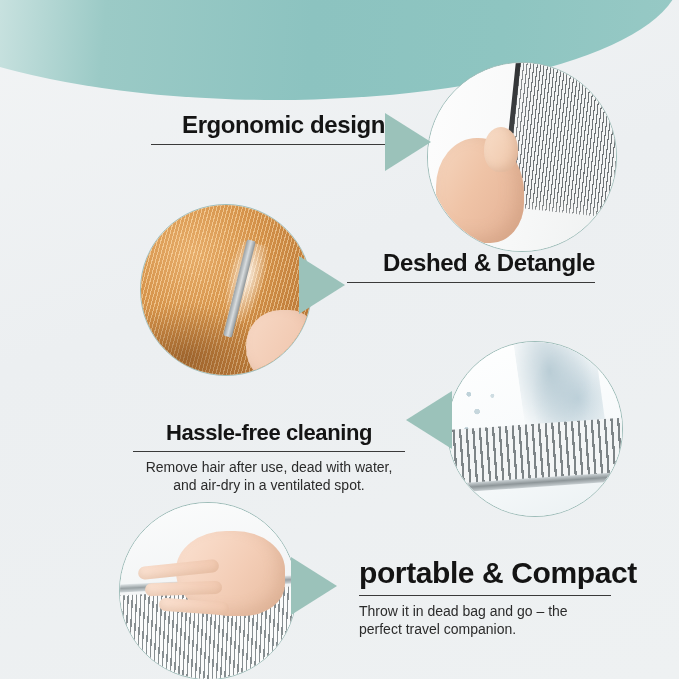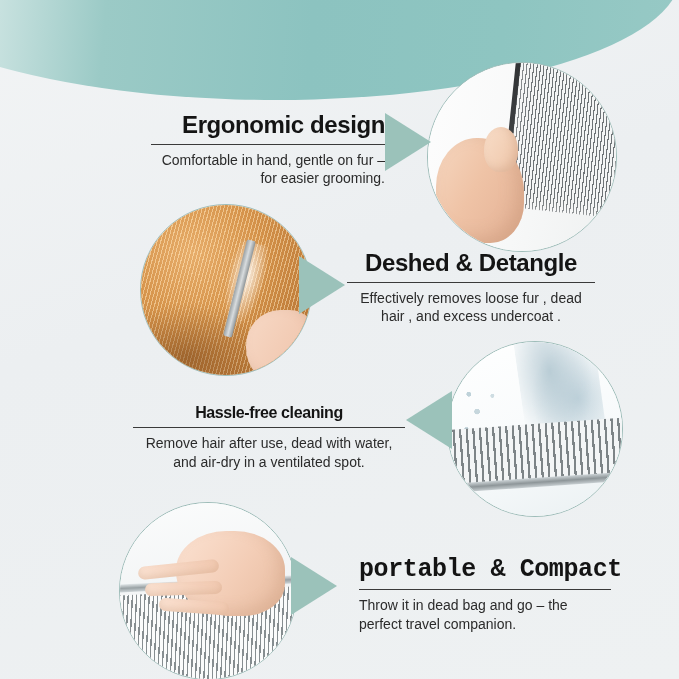--- a/index.html
+++ b/index.html
@@ -258,25 +258,25 @@
     margin: 5px 0 6px 0;
   }
   .block p {
     margin: 0;
     font-size: 14px;
     color: #2b2b2b;
     line-height: 1.33;
   }
 
   .block-1 { left: 151px; top: 112px; width: 234px; text-align: right; }
-  .block-2 { left: 347px; top: 250px; width: 248px; text-align: center; }
+  .block-2 { left: 347px; top: 250px; width: 248px; text-align: right; }
   .block-3 { left: 133px; top: 404px; width: 272px; text-align: center; }
-  .block-3 h2 { font-size: 16px; }
+  .block-3 h2 { font-size: 22px; margin-top: 17px; }
   .block-4 { left: 359px; top: 556px; width: 252px; text-align: left; }
-  .block-4 h2 { font-size: 25px; font-family: Liberation Mono, monospace; }
+  .block-4 h2 { font-size: 30px; }
 </style>
 </head>
 <body>
 
 <div id="infographic">
 
   <div class="banner">
     
   </div>
 
@@ -316,27 +316,25 @@
   </div>
 
   <div class="arrow right arrow-1"></div>
   <div class="arrow right arrow-2"></div>
   <div class="arrow left arrow-3"></div>
   <div class="arrow right arrow-4"></div>
 
   <div class="block block-1">
     <h2>Ergonomic design</h2>
     <div class="rule"></div>
-    <p>Comfortable in hand, gentle on fur – for easier grooming.</p>
   </div>
 
   <div class="block block-2">
     <h2>Deshed &amp; Detangle</h2>
     <div class="rule"></div>
-    <p>Effectively removes loose fur , dead hair , and excess undercoat .</p>
   </div>
 
   <div class="block block-3">
     <h2>Hassle-free cleaning</h2>
     <div class="rule"></div>
     <p>Remove hair after use, dead with water, and air-dry in a ventilated spot.</p>
   </div>
 
   <div class="block block-4">
     <h2>portable &amp; Compact</h2>

